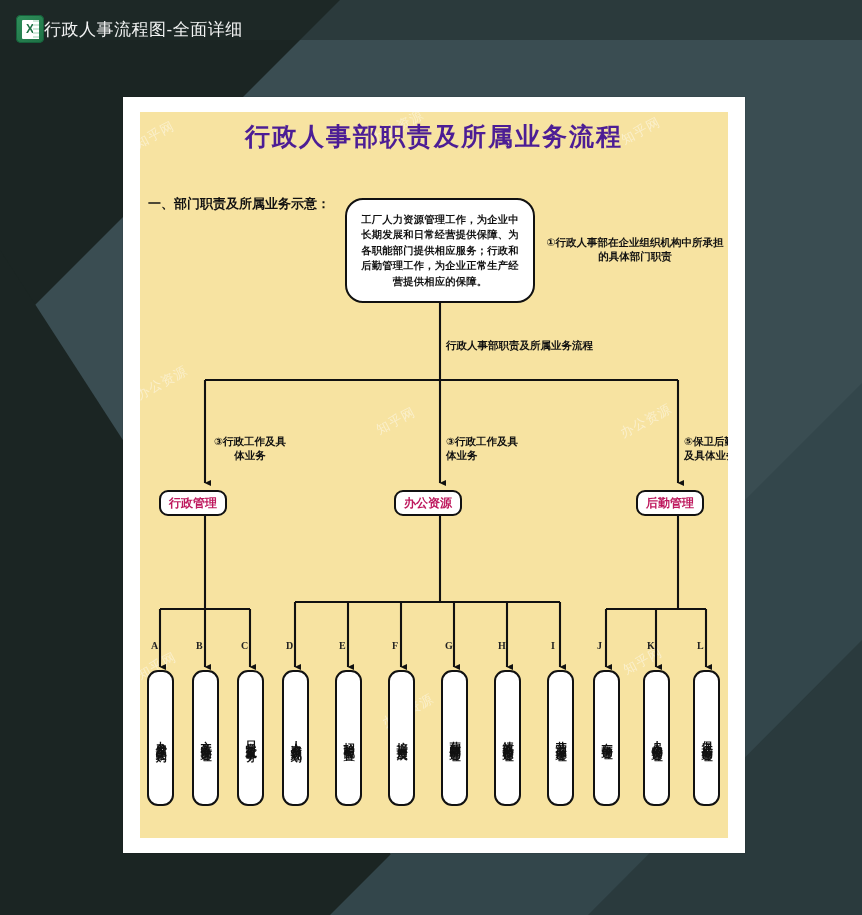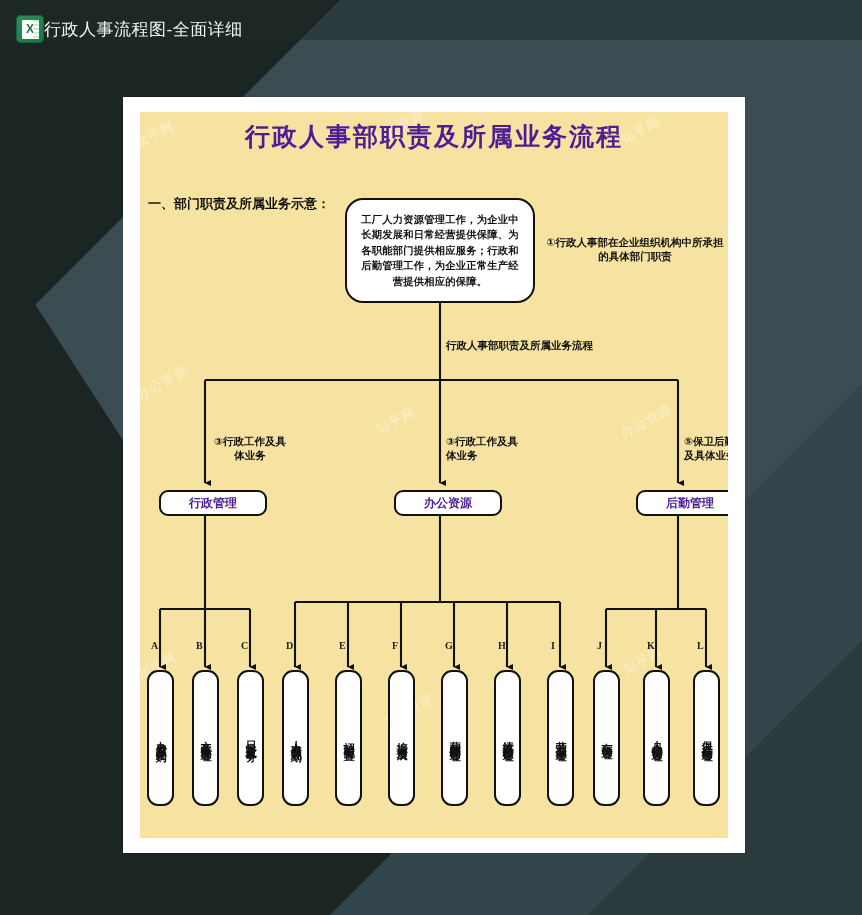--- a/index.html
+++ b/index.html
@@ -89,22 +89,22 @@
   }
   #desc-box {
     left:205px; top:86px; width:190px; height:105px; border-radius:18px;
     padding:6px 11px;
   }
   #desc-box .t {
     font-size:10.3px; font-weight:bold; color:#111; line-height:1.5;
     text-align:center; letter-spacing:0.2px;
   }
   .lvl2 {
-    width:108px; height:26px; border-radius:9px;
-    font-size:12px; font-weight:bold; color:#4c1d95;
+    width:68px; height:26px; border-radius:9px;
+    font-size:12px; font-weight:bold; color:#be185d;
   }
   .leaf {
     width:27px; height:136px; border-radius:11px;
     writing-mode: vertical-rl; text-orientation: upright;
     font-size:11px; font-weight:bold; color:#111;
     letter-spacing:2px; line-height:1.05; padding:6px 0;
   }
   .letter {
     position:absolute; font-size:10px; color:#222; font-weight:bold;
     font-family:"Liberation Serif", serif;

